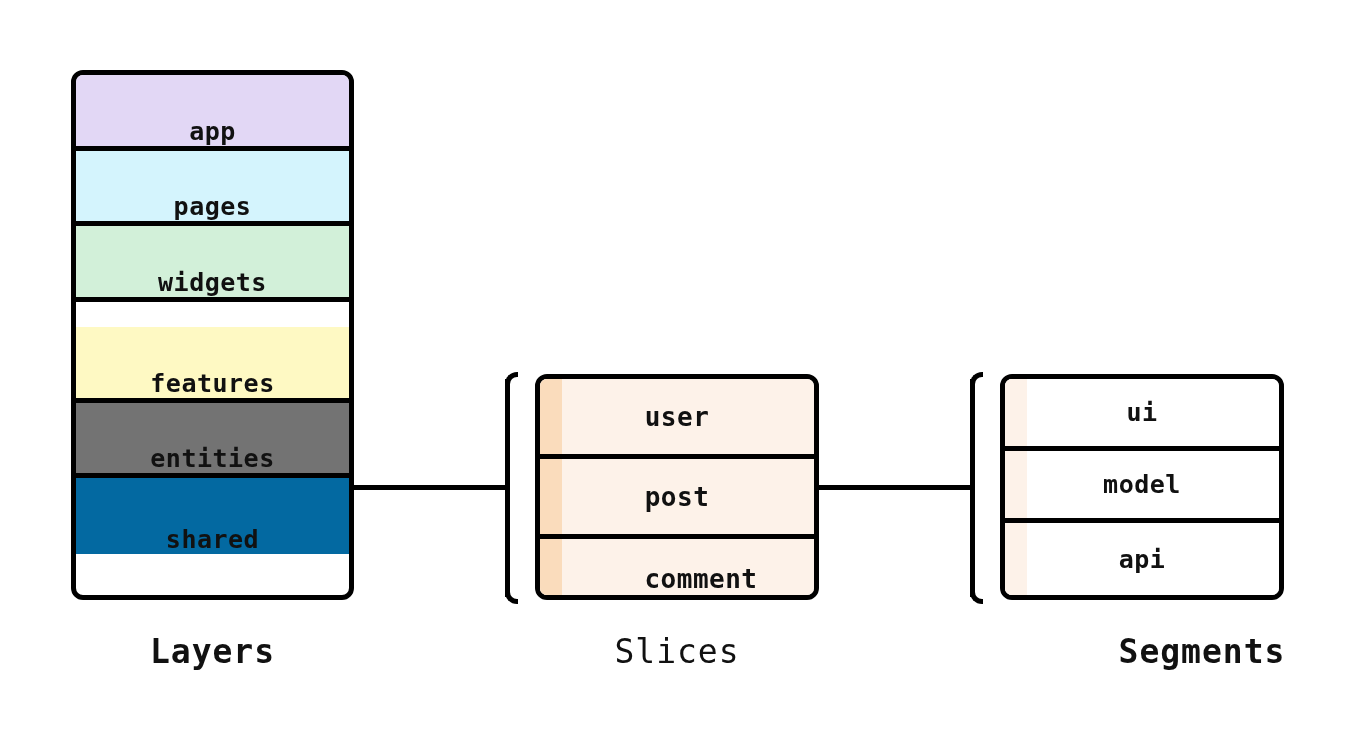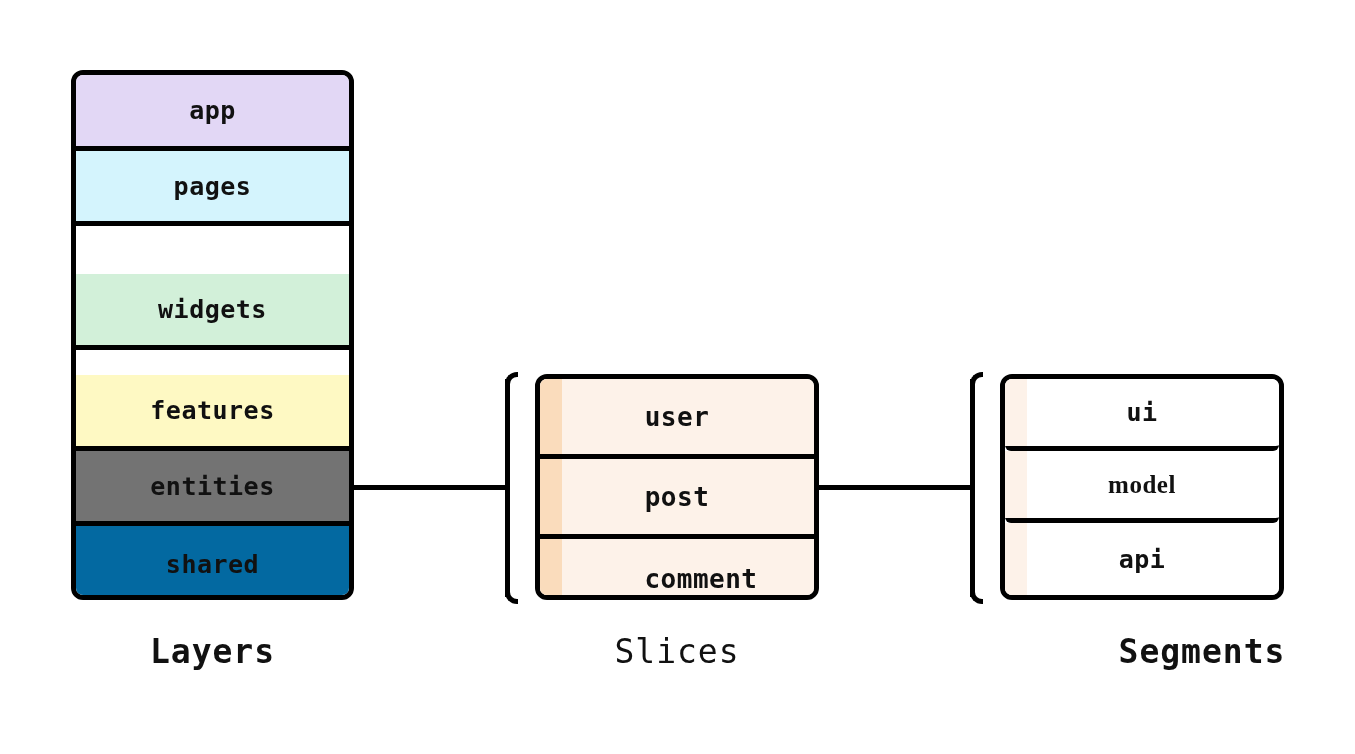--- a/index.html
+++ b/index.html
@@ -49,20 +49,21 @@
   
   #layers-stack {
     left: 71px;
     top: 70px;
     width: 283px;
     height: 530px;
   }
   #layers-stack .row {
     height: 75.7px;
     font-size: 25px;
+    align-items: flex-end;
   }
 
   
   #slices-stack {
     left: 535px;
     top: 374px;
     width: 284px;
     height: 226px;
   }
   #slices-stack .row {
@@ -73,21 +74,20 @@
   
   #segments-stack {
     left: 1000px;
     top: 374px;
     width: 284px;
     height: 226px;
   }
   #segments-stack .row {
     height: 72px;
     font-size: 25px;
-    border-radius: 6px;
   }
 
   
   .row .stripe {
     position: absolute;
     left: 0;
     top: 0;
     bottom: 0;
     width: 22px;
   }
@@ -178,21 +178,21 @@
 <div id="diagram">
 
   <div id="layers-stack" class="stack">
     <div class="row" style="background: rgb(226, 215, 245);">
 
       <span class="label">app</span>
     </div>
     <div class="row" style="background: rgb(212, 244, 253);">
       <span class="label">pages</span>
     </div>
-    <div class="row" style="background: rgb(210, 240, 217); margin-top: 48px;">
+    <div class="row" style="background: rgb(210, 240, 217);">
       <span class="label">widgets</span>
     </div>
     <div class="row" style="background: #fef9c3; margin-top: 25px;">
       <span class="label">features</span>
     </div>
     <div class="row" style="background: #737373;">
       <span class="label">entities</span>
     </div>
     <div class="row" style="background: #0369a1;">
       <span class="label">shared</span>
@@ -232,21 +232,21 @@
     <span class="hook top"></span>
     <span class="spine"></span>
     <span class="hook bottom"></span>
   </div>
 
   <div id="segments-stack" class="stack">
     <div class="row" style="background: rgb(255, 255, 255);">
       <span class="stripe" style="background: rgb(253, 242, 233);"></span>
       <span class="label">ui</span>
     </div>
-    <div class="row" style="background: rgb(255, 255, 255); font-family: Liberation Serif, serif;">
+    <div class="row" style="background: rgb(255, 255, 255);">
       <span class="stripe" style="background: rgb(253, 242, 233);"></span>
       <span class="label">model</span>
     </div>
     <div class="row" style="background: rgb(255, 255, 255);">
       <span class="stripe" style="background: rgb(253, 242, 233);"></span>
       <span class="label">api</span>
     </div>
   </div>
 
   <div id="caption-segments" class="caption">Segments</div>

